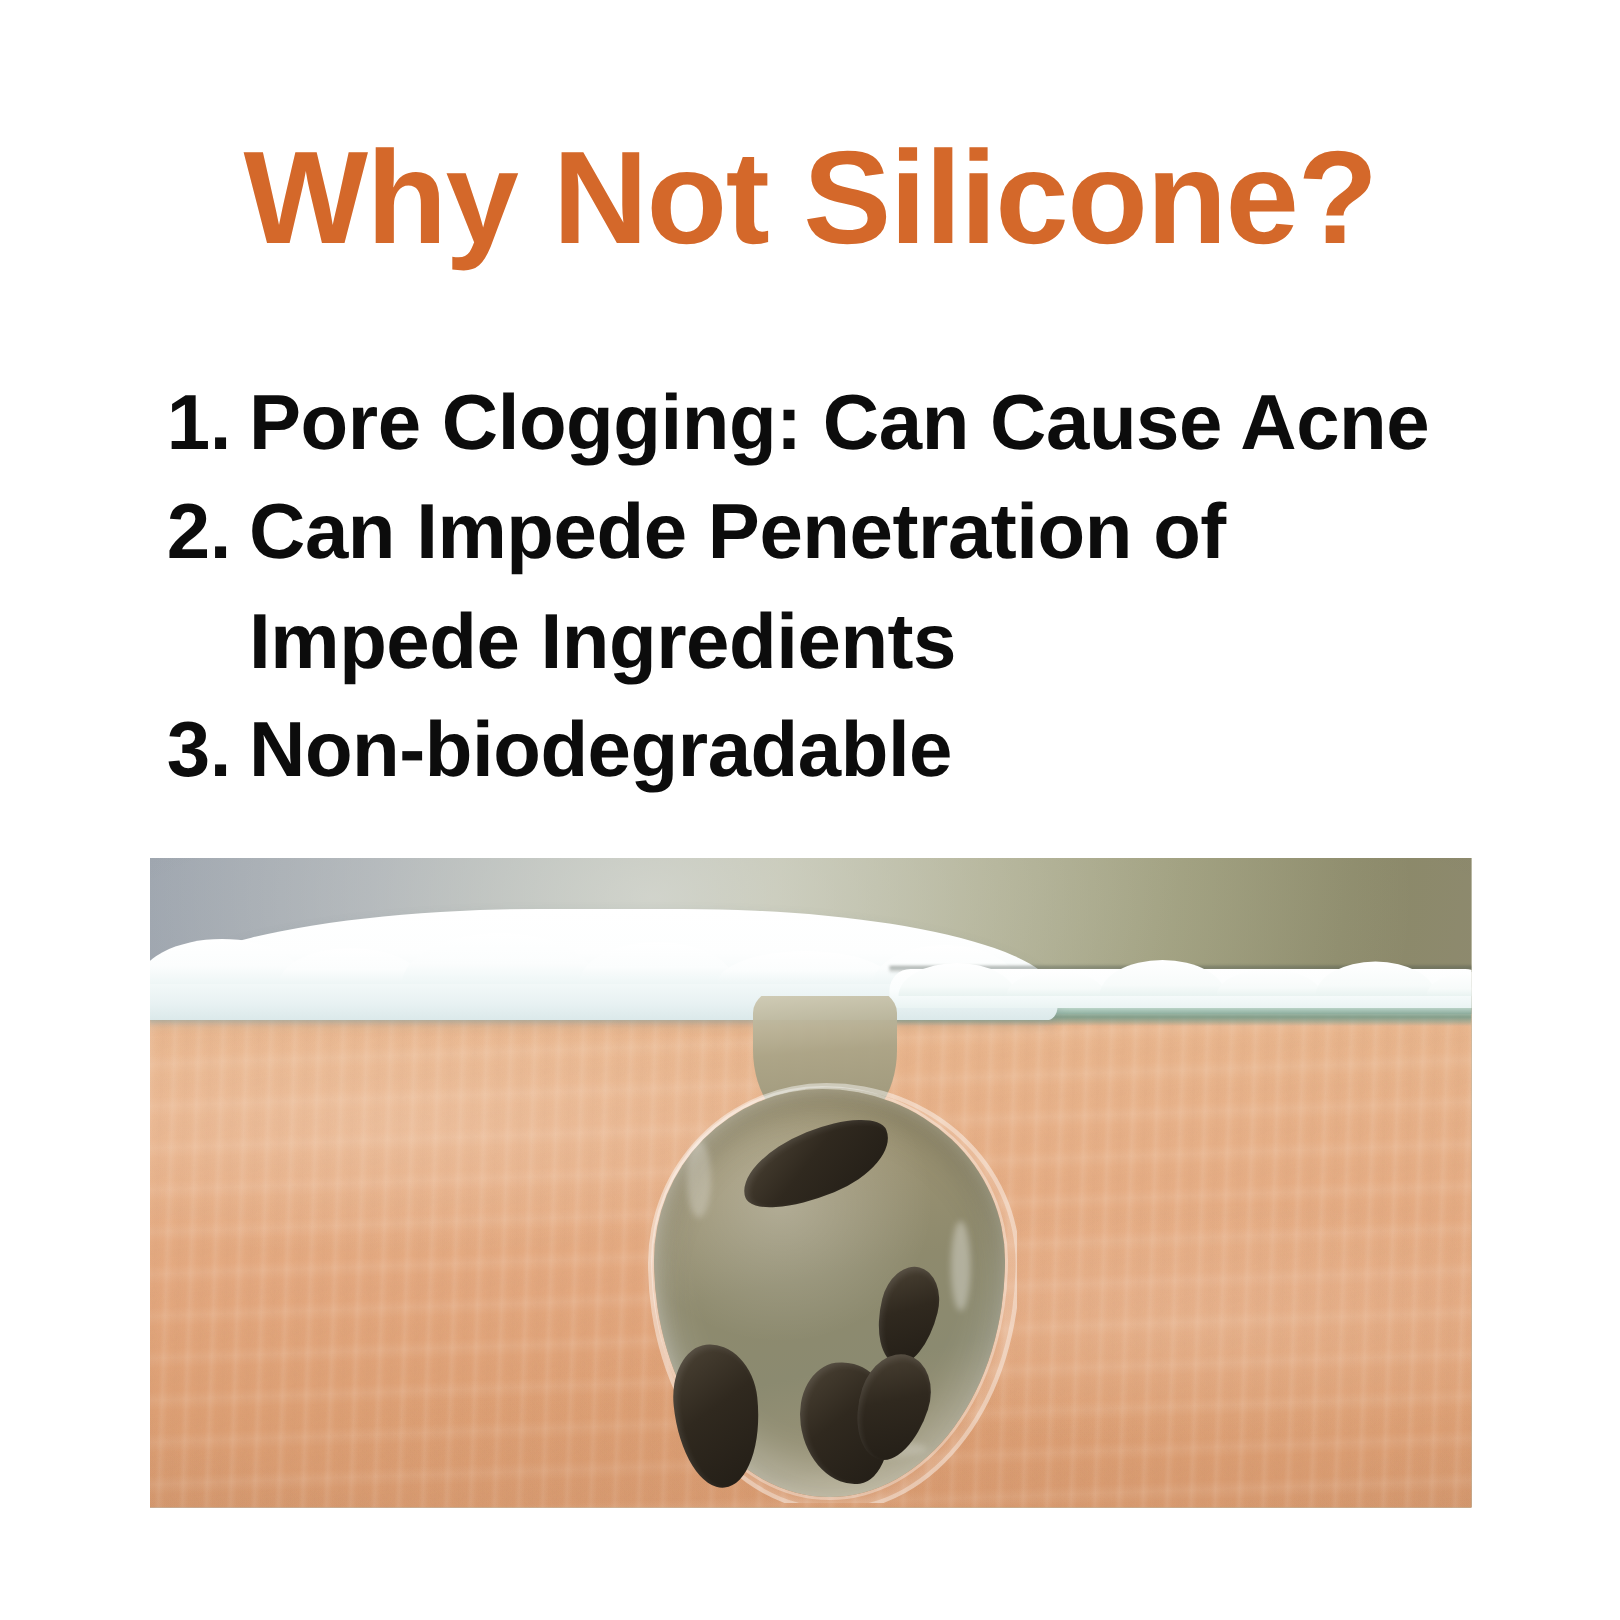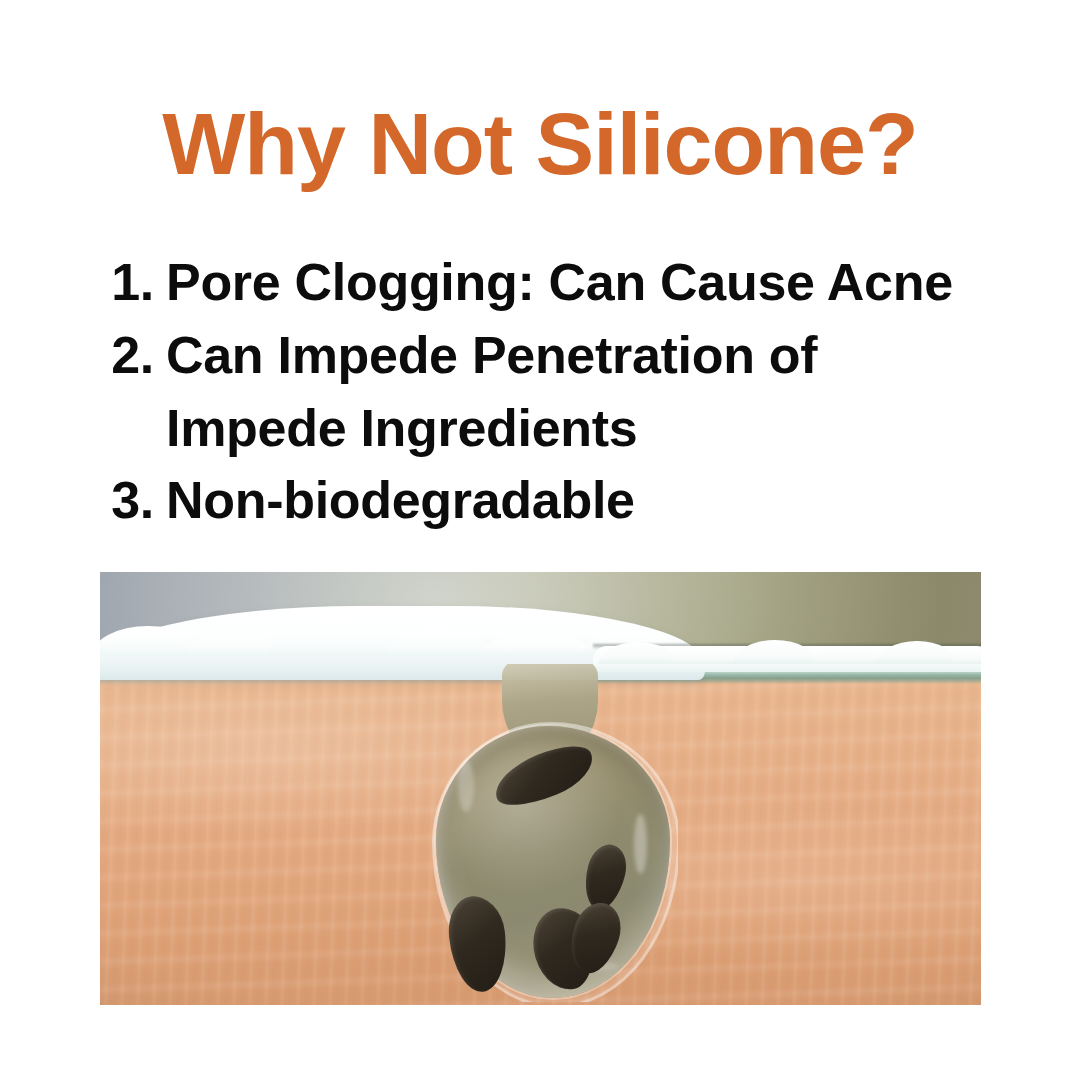--- a/index.html
+++ b/index.html
@@ -19,21 +19,21 @@
     position: absolute;
     inset: 0;
     background: #ffffff;
   }
 
   
   .title {
     position: absolute;
     left: 0;
     right: 0;
-    top: 100px;
+    top: 88px;
     text-align: center;
     font-size: 88px;
     font-weight: 700;
     letter-spacing: -1px;
     color: #d4682a;
     line-height: 1.0;
     white-space: nowrap;
   }
 
   

